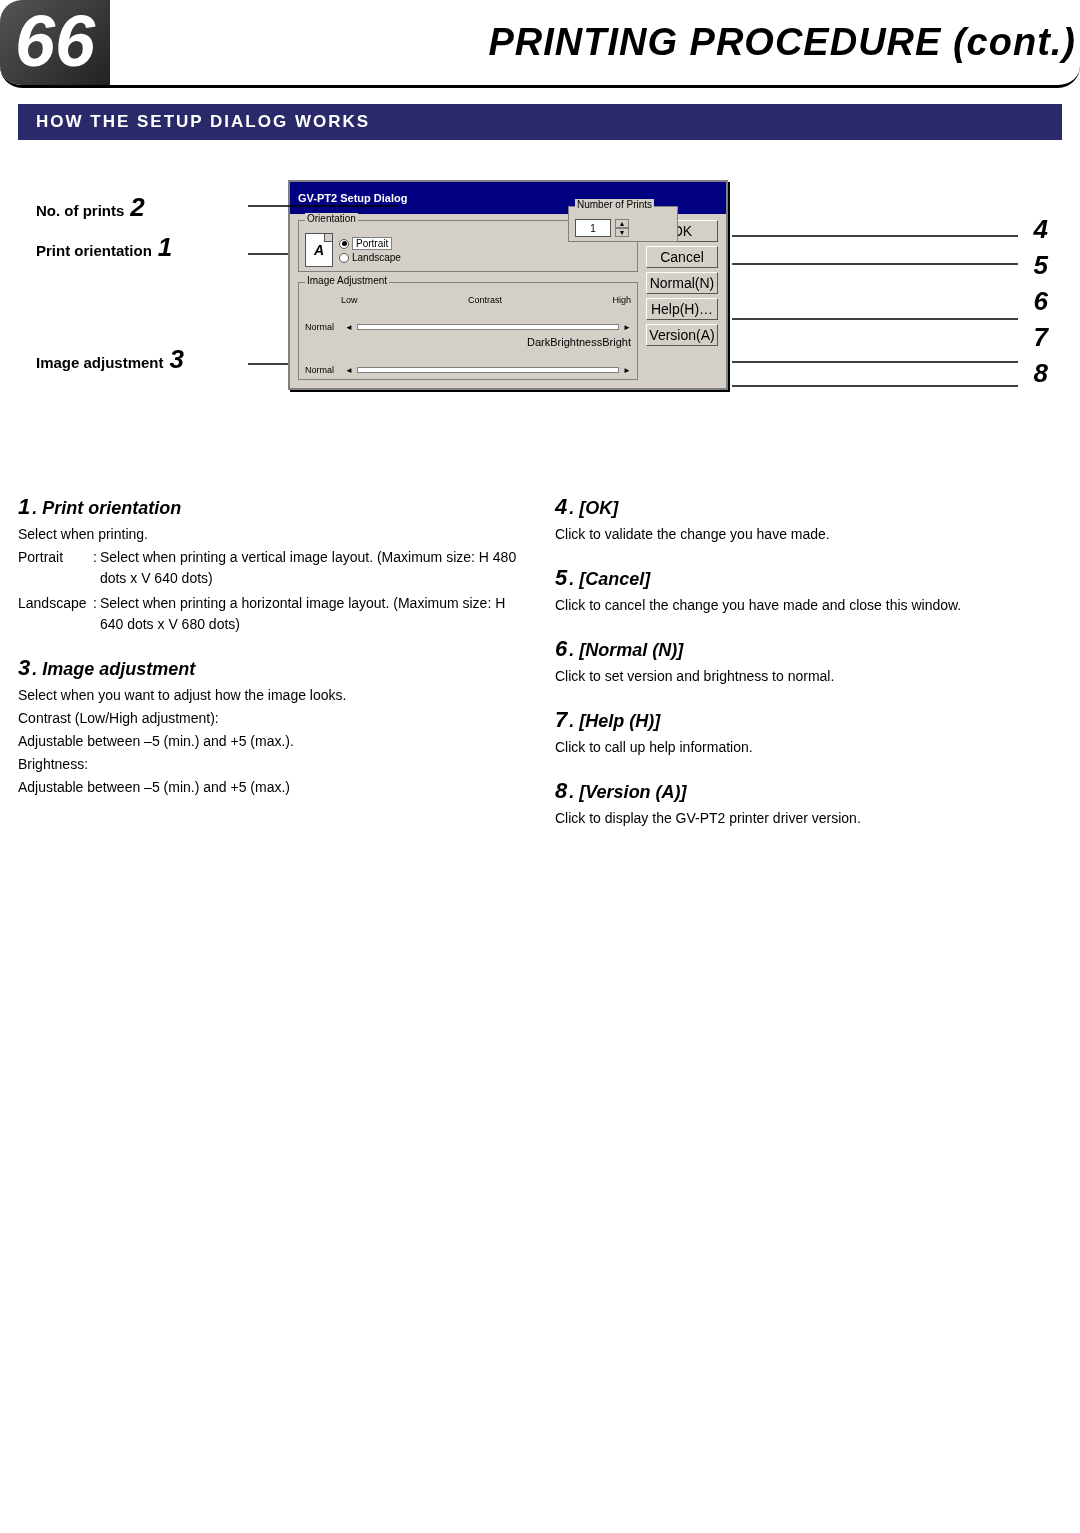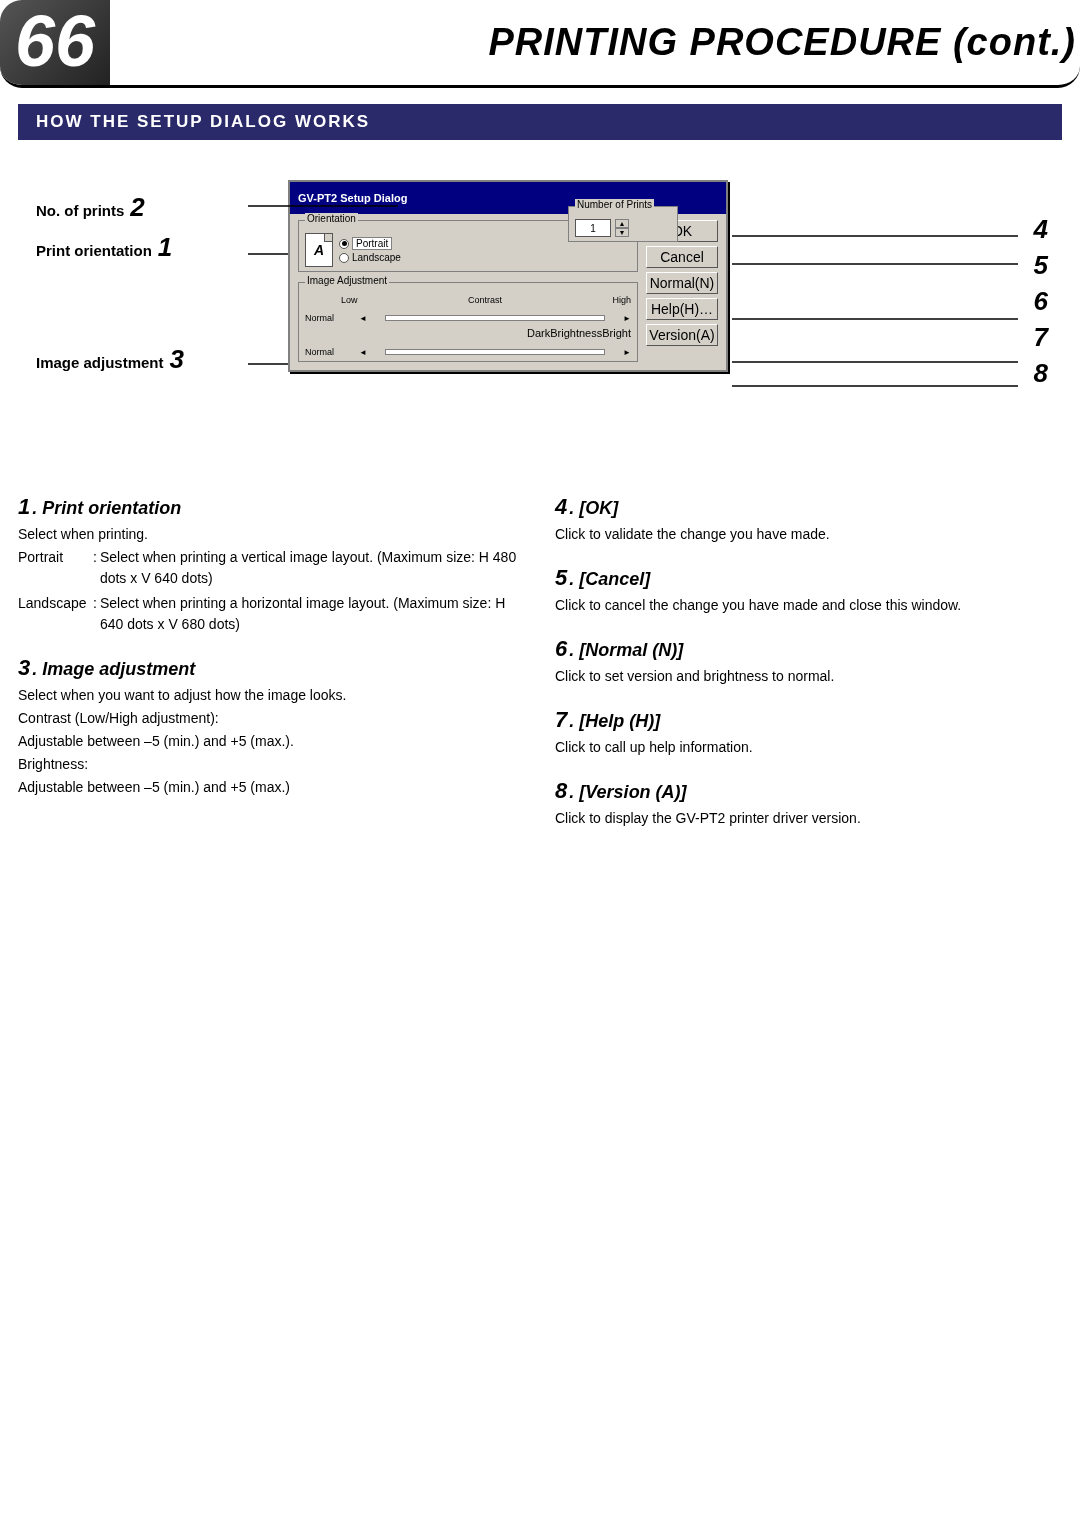--- a/index.html
+++ b/index.html
@@ -229,22 +229,22 @@
       align-items: center;
       justify-content: center;
       cursor: pointer;
     }
     .image-adj-group {
       padding-top: 8px;
     }
     .slider-row {
       display: flex;
       align-items: center;
-      gap: 18px;
-      margin-top: 8px;
+      gap: 4px;
+      margin-top: 17px;
       font-size: 9px;
     }
     .slider-label {
       width: 36px;
       font-size: 9px;
     }
     .slider-track {
       flex: 1;
       height: 6px;
       background: #fff;

